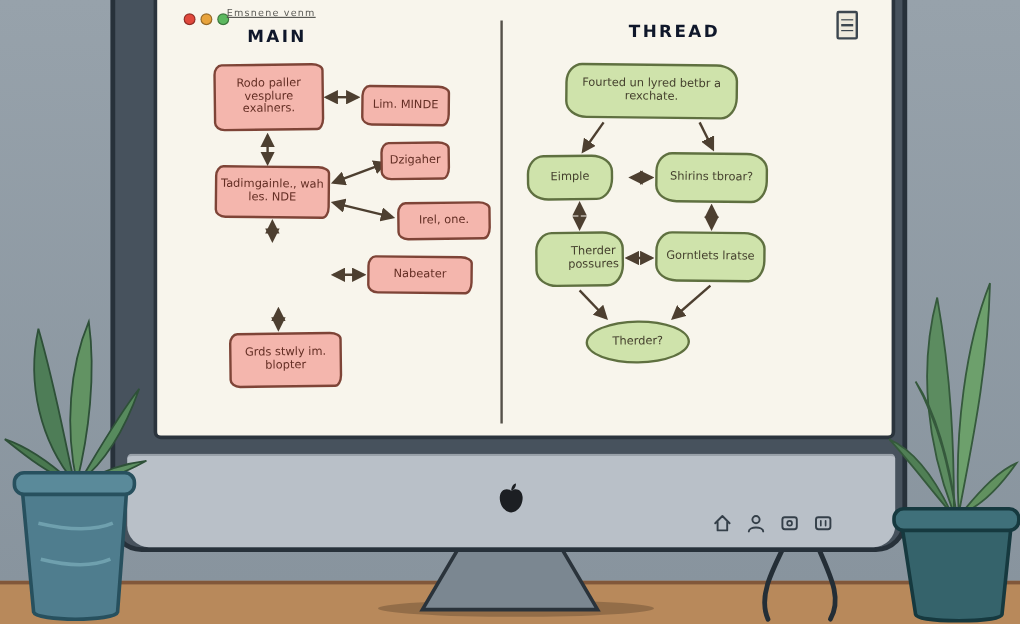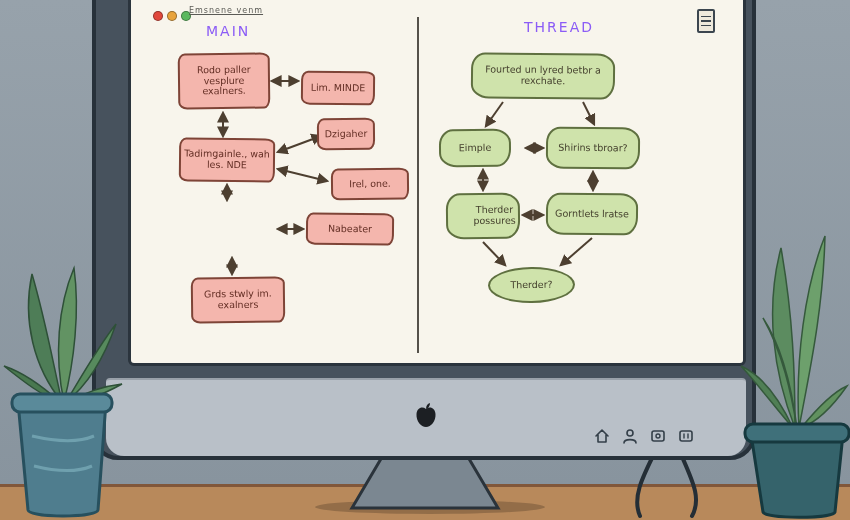--- a/index.html
+++ b/index.html
@@ -33,21 +33,21 @@
   .traffic .dot{width:8px;height:8px;border-radius:50%;border:1px solid rgba(0,0,0,.35);}
   .dot.close{background:#e0483c;} .dot.min{background:#e8a33c;} .dot.zoom{background:#5cb85f;}
   .win-title{position:absolute;left:58px;top:13px;font-size:8px;color:#5a5a55;
         letter-spacing:1px;text-decoration:underline;white-space:nowrap;}
   .scroll-box{position:absolute;left:566px;top:16px;width:18px;height:24px;
         background:#eee9dc;border:2px solid #3c464f;border-radius:2px;box-sizing:border-box;
         display:flex;flex-direction:column;justify-content:space-evenly;padding:2px;}
   .scroll-box i{display:block;height:1.5px;background:#3c464f;}
 
   
-  .panel-header{position:absolute;font-size:14px;font-weight:normal;letter-spacing:2px;color:#8b5cf6;}
+  .panel-header{position:absolute;font-size:14px;font-weight:bold;letter-spacing:2px;color:#0f172a;}
   .hdr-main{left:75px;top:30px;}
   .hdr-thread{left:393px;top:26px;}
   .flow-arrows{position:absolute;left:0;top:0;pointer-events:none;}
 
   
   .node{position:absolute;display:flex;align-items:center;justify-content:center;
         text-align:center;box-sizing:border-box;padding:3px;font-size:9.5px;line-height:1.15;}
   .panel-main-node{background:#f4b6ad;border:2px solid #7e4437;color:#632e24;
         border-radius:7px 10px 6px 9px / 9px 6px 10px 7px;}
   .panel-thread-node{background:#cfe3ab;border:2px solid #5f7040;color:#45412e;
@@ -136,21 +136,21 @@
 
       <div class="panel-header hdr-main">MAIN</div>
       <div class="panel-header hdr-thread">THREAD</div>
 
       <div class="node panel-main-node m-a">Rodo paller vesplure exalners.</div>
       <div class="node panel-main-node m-b">Lim. MINDE</div>
       <div class="node panel-main-node m-c">Dzigaher</div>
       <div class="node panel-main-node m-d">Tadimgainle., wah les. NDE</div>
       <div class="node panel-main-node m-e">Irel, one.</div>
       <div class="node panel-main-node m-g">Nabeater</div>
-      <div class="node panel-main-node m-h">Grds stwly im. exalners</div>
+      <div class="node panel-main-node m-h">Grds stwly im. blopter</div>
 
       <div class="node panel-thread-node t-1">Fourted un lyred betbr a rexchate.</div>
       <div class="node panel-thread-node t-2">Eimple</div>
       <div class="node panel-thread-node t-3">Shirins tbroar?</div>
       <div class="node panel-thread-node t-4">Therder possures</div>
       <div class="node panel-thread-node t-5">Gorntlets lratse</div>
       <div class="node panel-thread-node t-6">Therder?</div>
     </div>
 
     <div class="chin">

